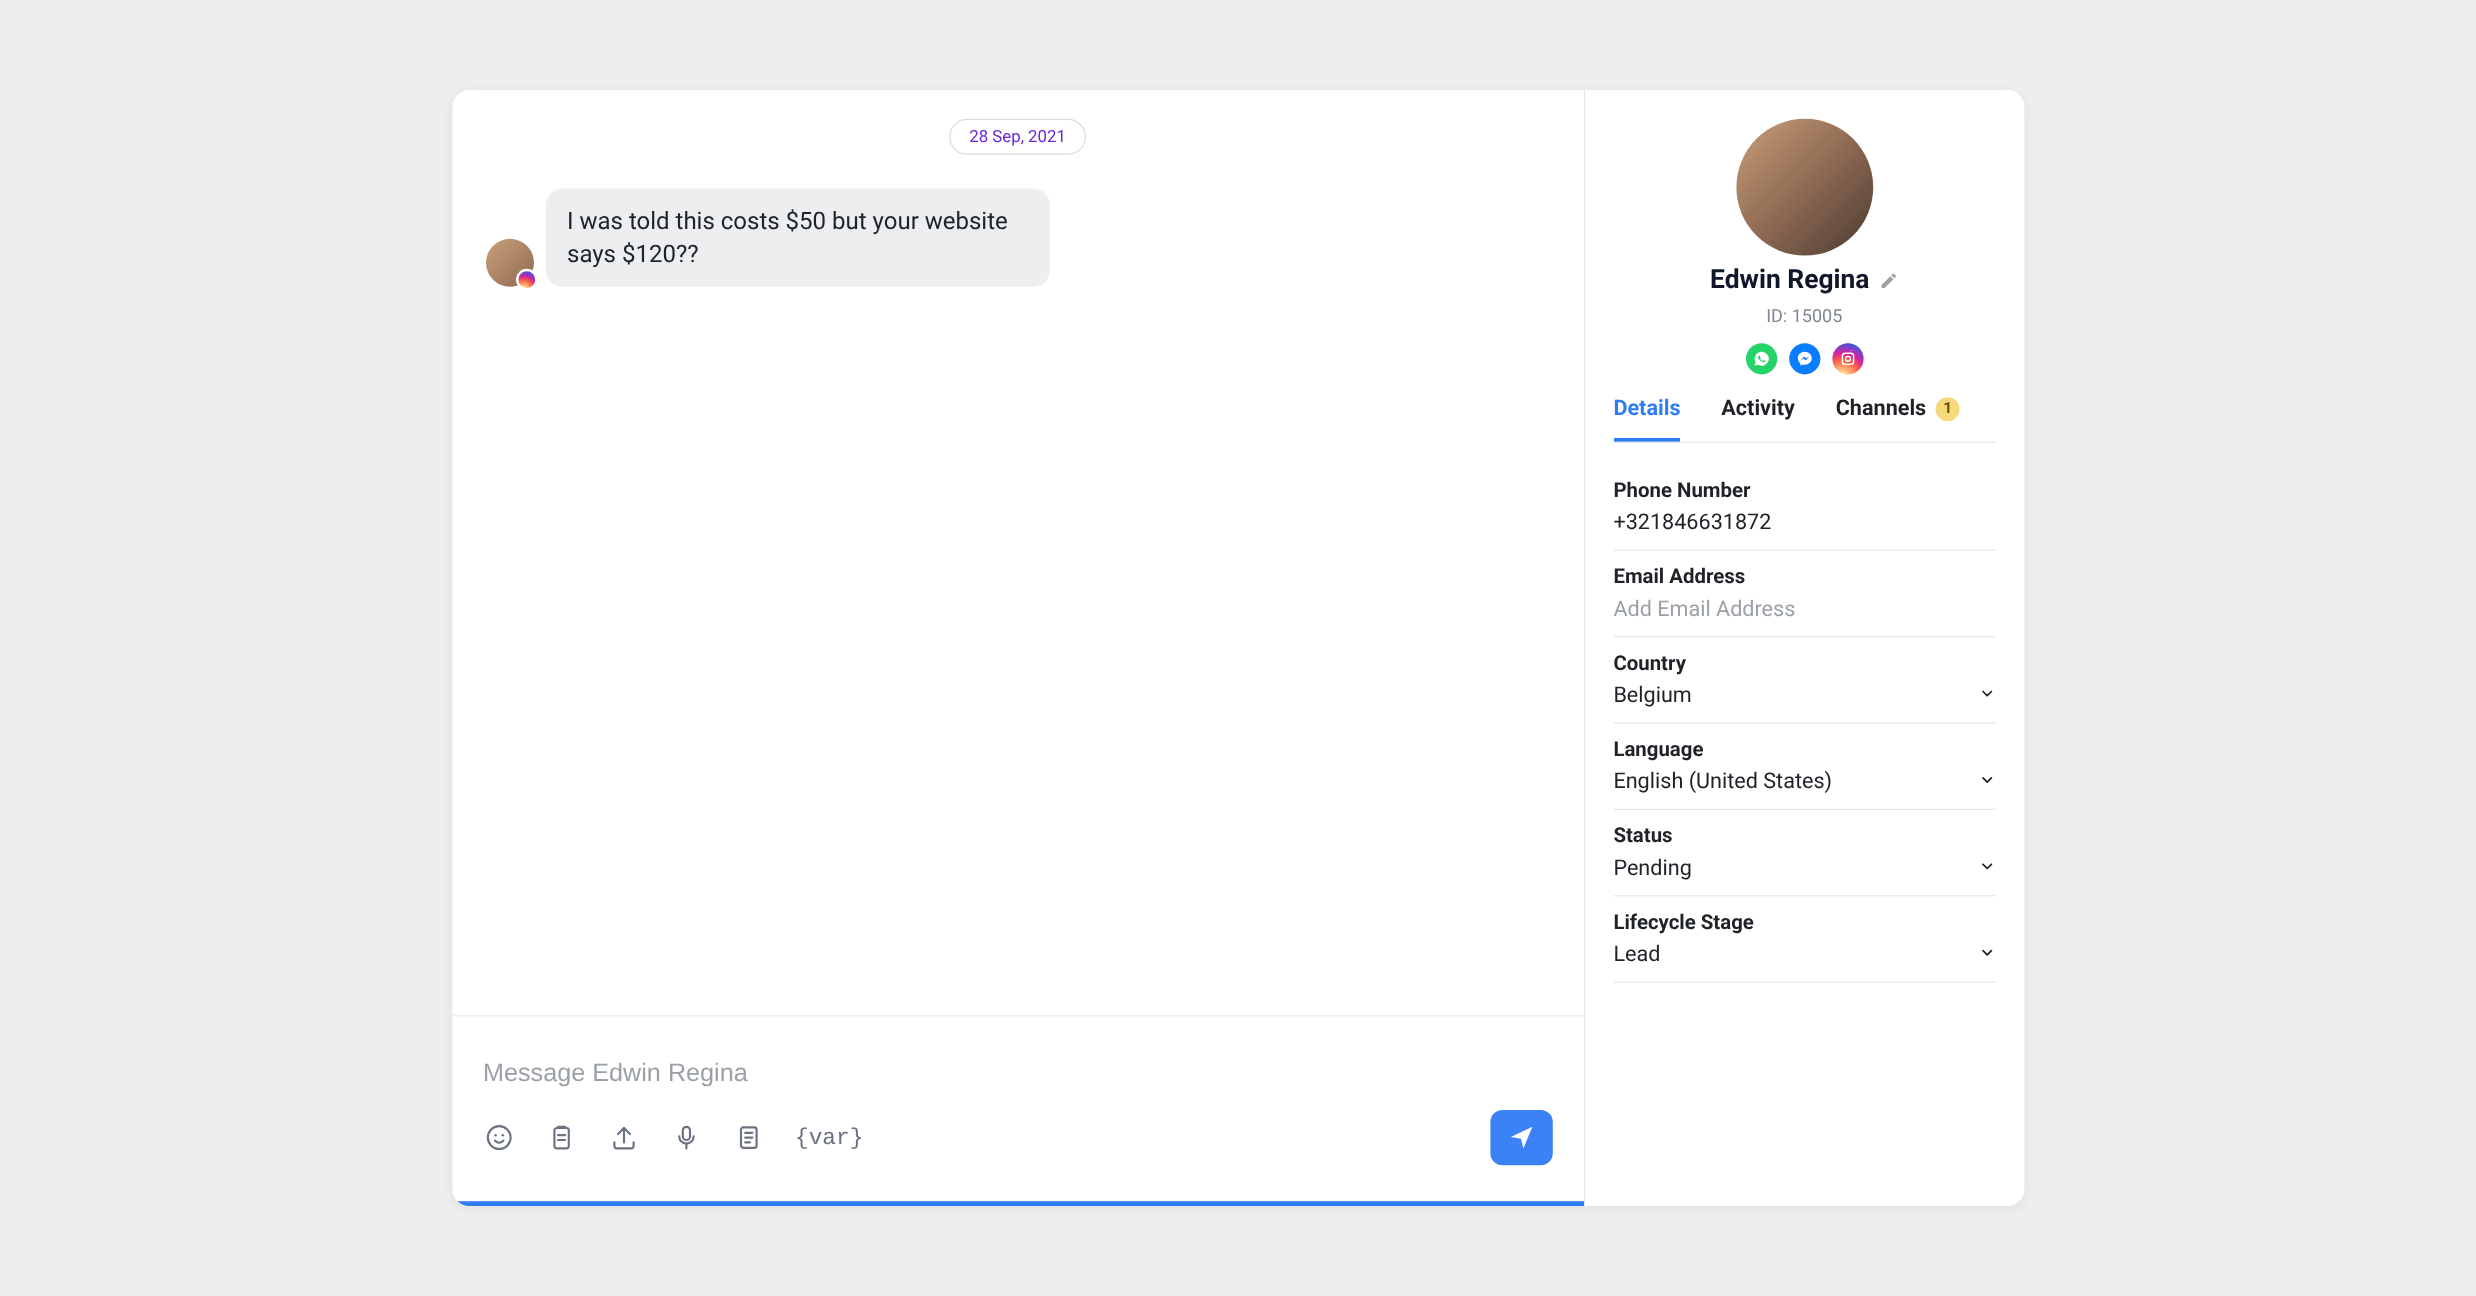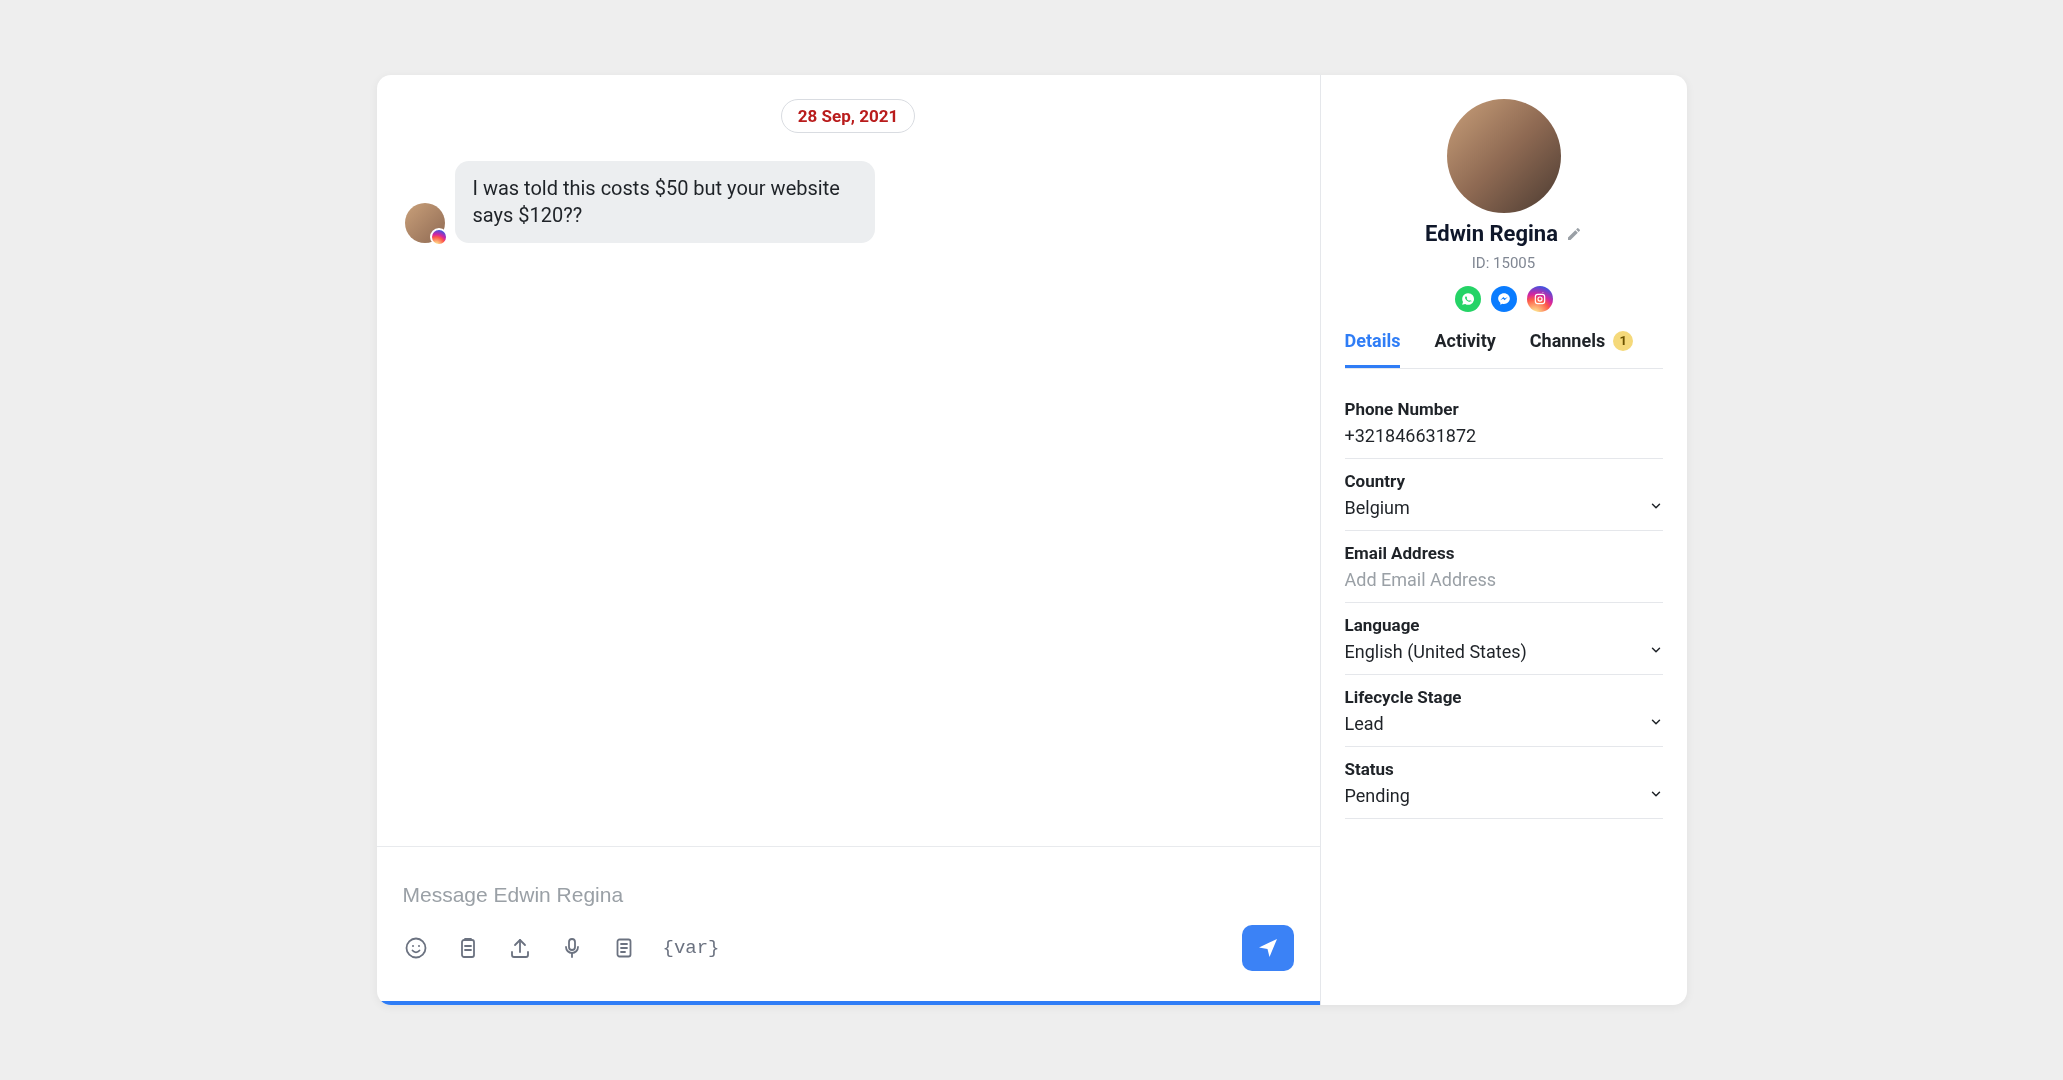--- a/index.html
+++ b/index.html
@@ -33,23 +33,23 @@
   overflow: hidden;
   position: relative;
 }
 .date-chip {
   display: block;
   width: fit-content;
   margin: 0 auto 28px auto;
   padding: 6px 16px;
   border: 1px solid #d9dce1;
   border-radius: 999px;
-  font-size: 17px;
-  font-weight: 700;
-  color: #b91c1c;
+  font-size: 14px;
+  font-weight: 400;
+  color: #6d28d9;
   background: #fff;
 }
 .msg-row {
   display: flex;
   align-items: flex-end;
   gap: 10px;
   margin-bottom: 18px;
 }
 .msg-avatar-wrap {
   position: relative;
@@ -418,68 +418,68 @@
     </div>
 
     <div class="detail-field">
       <div class="detail-label">Phone Number</div>
       <div class="detail-value-row">
         <div class="detail-value">+321846631872</div>
       </div>
     </div>
 
     <div class="detail-field">
+      <div class="detail-label">Email Address</div>
+      <div class="detail-value-row">
+        <div class="detail-placeholder">Add Email Address</div>
+      </div>
+    </div>
+
+    <div class="detail-field">
       <div class="detail-label">Country</div>
       <div class="detail-value-row">
         <div class="detail-value">Belgium</div>
         <span class="field-chevron">
           <svg width="14" height="14" viewBox="0 0 24 24" fill="none" stroke="currentColor" stroke-width="2.5" stroke-linecap="round" stroke-linejoin="round">
               <polyline points="6 9 12 15 18 9"></polyline>
             </svg>
         </span>
       </div>
     </div>
 
     <div class="detail-field">
-      <div class="detail-label">Email Address</div>
-      <div class="detail-value-row">
-        <div class="detail-placeholder">Add Email Address</div>
-      </div>
-    </div>
-
-    <div class="detail-field">
       <div class="detail-label">Language</div>
       <div class="detail-value-row">
         <div class="detail-value">English (United States)</div>
         <span class="field-chevron">
           <svg width="14" height="14" viewBox="0 0 24 24" fill="none" stroke="currentColor" stroke-width="2.5" stroke-linecap="round" stroke-linejoin="round">
               <polyline points="6 9 12 15 18 9"></polyline>
             </svg>
         </span>
       </div>
     </div>
 
     <div class="detail-field">
+      <div class="detail-label">Status</div>
+      <div class="detail-value-row">
+        <div class="detail-value">Pending</div>
+        <span class="field-chevron">
+          <svg width="14" height="14" viewBox="0 0 24 24" fill="none" stroke="currentColor" stroke-width="2.5" stroke-linecap="round" stroke-linejoin="round">
+              <polyline points="6 9 12 15 18 9"></polyline>
+            </svg>
+        </span>
+      </div>
+    </div>
+
+    <div class="detail-field">
       <div class="detail-label">Lifecycle Stage</div>
       <div class="detail-value-row">
         <div class="detail-value">Lead</div>
         <span class="field-chevron">
           <svg width="14" height="14" viewBox="0 0 24 24" fill="none" stroke="currentColor" stroke-width="2.5" stroke-linecap="round" stroke-linejoin="round">
               <polyline points="6 9 12 15 18 9"></polyline>
             </svg>
         </span>
       </div>
     </div>
 
-    <div class="detail-field">
-      <div class="detail-label">Status</div>
-      <div class="detail-value-row">
-        <div class="detail-value">Pending</div>
-        <span class="field-chevron">
-          <svg width="14" height="14" viewBox="0 0 24 24" fill="none" stroke="currentColor" stroke-width="2.5" stroke-linecap="round" stroke-linejoin="round">
-              <polyline points="6 9 12 15 18 9"></polyline>
-            </svg>
-        </span>
-      </div>
-    </div>
-
   </div>
 </div>
 
 </body></html>

